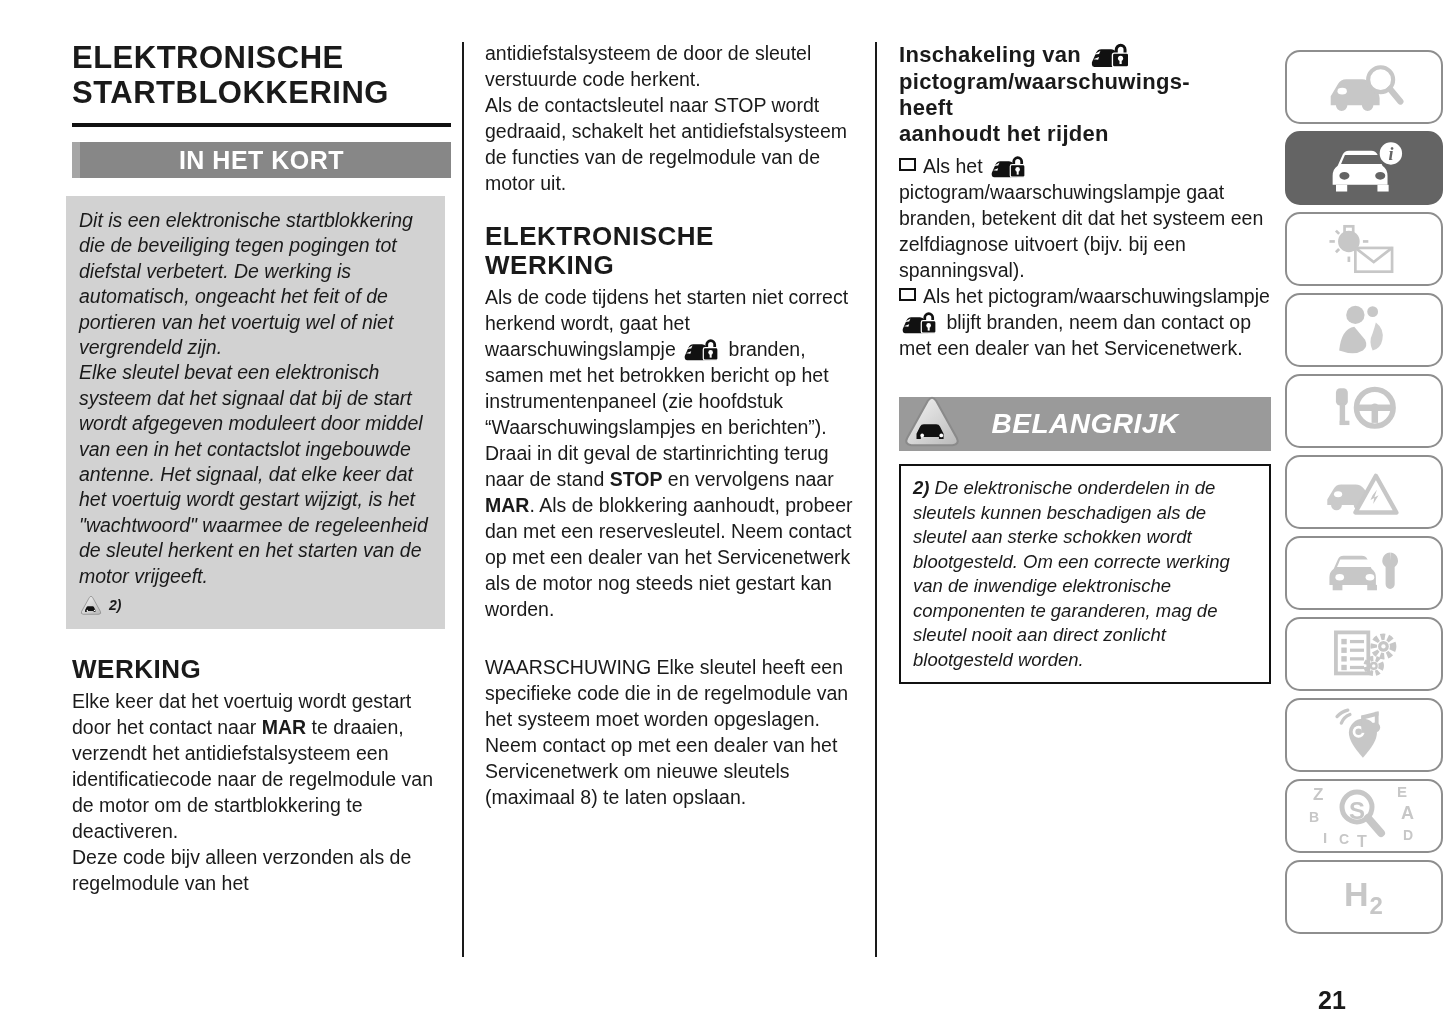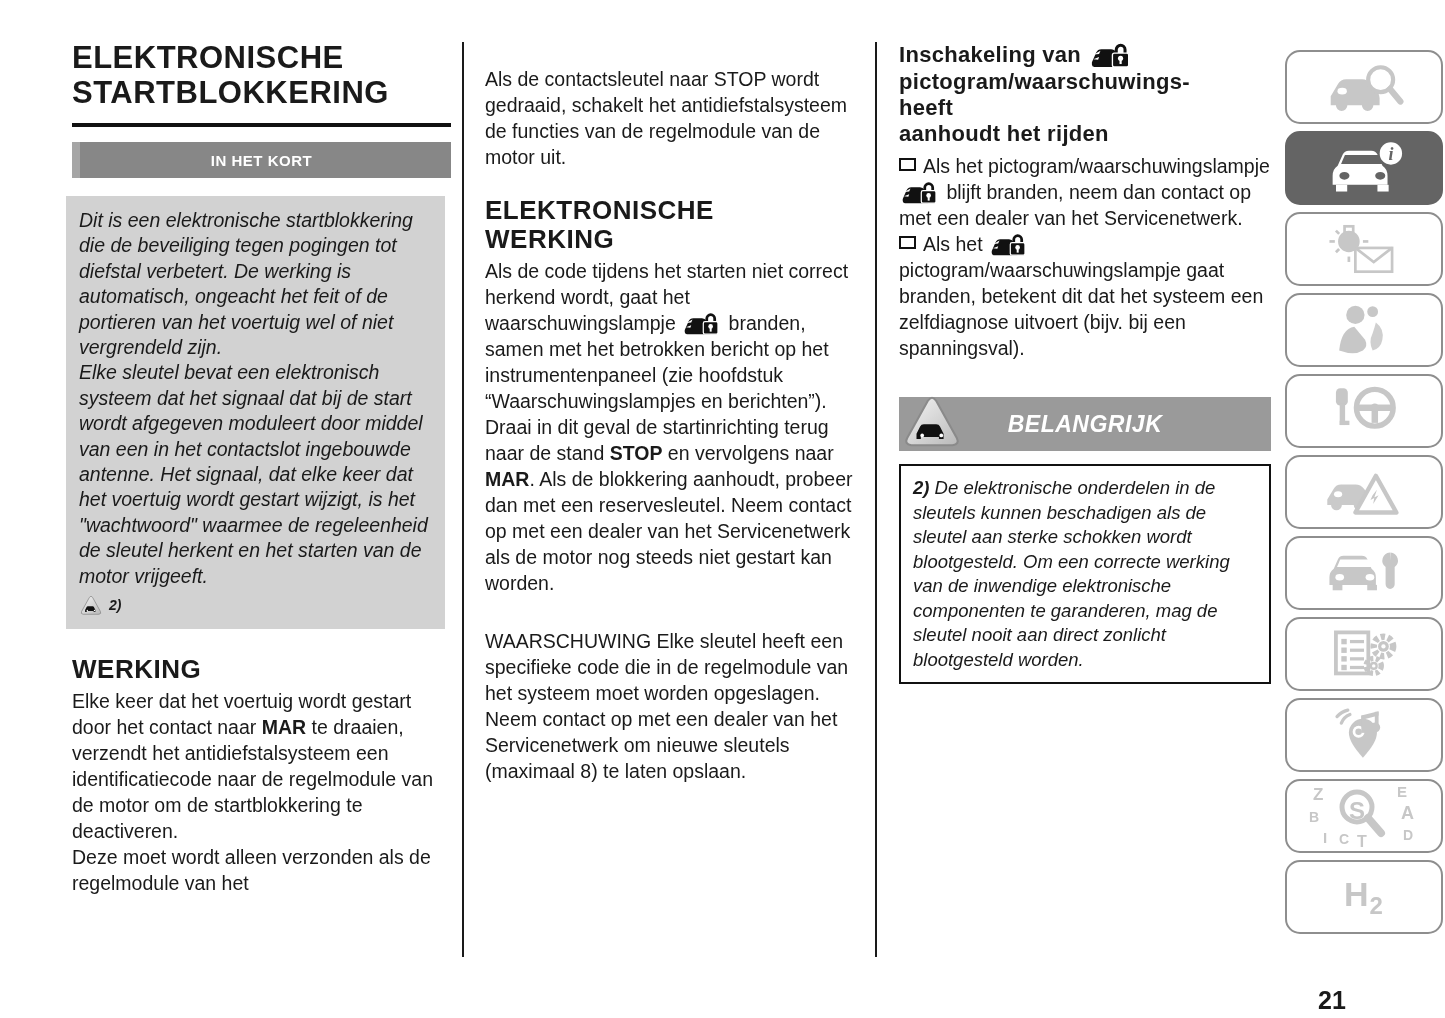--- a/index.html
+++ b/index.html
@@ -16,21 +16,21 @@
   .vrule{position:absolute;top:42px;height:915px;width:2px;background:#1a1a1a;}
   .vrule1{left:462px;}
   .vrule2{left:875px;}
 
   h1.pagetitle{
     margin:0;font-size:31px;line-height:35px;font-weight:bold;letter-spacing:.5px;
     border-bottom:4px solid #111;padding-bottom:13px;
   }
   .kortbar{
     margin-top:15px;height:36px;background:linear-gradient(to right,#a5a5a5 0,#a5a5a5 8px,#878787 8px);
-    color:#fff;font-weight:bold;font-size:15px;display:flex;align-items:center;justify-content:center;
+    color:#fff;font-weight:bold;font-size:25px;display:flex;align-items:center;justify-content:center;
     letter-spacing:.5px;
   }
   .introbox{
     margin-top:18px;margin-left:-6px;width:359px;background:#d2d2d2;
     padding:12px 7px 10px 13px;
     font-style:italic;font-size:19.5px;line-height:25.4px;
   }
   .introbox p{margin:0;}
   .noteline{display:flex;align-items:center;gap:6px;margin-top:4px;}
   .noteline .ref{font-style:italic;font-weight:bold;font-size:14px;}
@@ -46,21 +46,21 @@
     margin-right:7px;vertical-align:2px;
   }
   .carlock{width:38px;height:26px;vertical-align:-6px;margin:0 2px;}
   .carlock.hd{width:42px;height:29px;vertical-align:-7px;}
 
   .belangrijkbar{
     margin-top:36px;height:54px;background:#9a9a9a;position:relative;
     display:flex;align-items:center;justify-content:center;
   }
   .belangrijkbar .tri{position:absolute;left:2px;top:-3px;width:62px;height:59px;}
-  .belangrijkbar .lbl{color:#fff;font-weight:bold;font-style:italic;font-size:23px;letter-spacing:.5px;}
+  .belangrijkbar .lbl{color:#fff;font-weight:bold;font-style:italic;font-size:28px;letter-spacing:.5px;}
   .notebox{
     margin-top:13px;border:2.5px solid #111;background:#fff;
     padding:10px 12px;font-style:italic;font-size:18.5px;line-height:24.5px;
   }
   .notebox .ref{font-weight:bold;}
 
   
   .sidebar{position:absolute;left:1285px;top:50px;width:160px;}
   .tile{
     box-sizing:border-box;width:158px;height:74px;margin-bottom:7px;
@@ -121,30 +121,30 @@
       <svg width="24" height="22" viewBox="0 0 60 56">
           <use href="#sym-tricar"></use>
         </svg>
       <span class="ref">2)</span>
     </div>
   </div>
 
   <h2 class="sechead">WERKING</h2>
   <p class="body">
     <span>Elke keer dat het voertuig wordt gestart door het contact naar </span><b>MAR</b><span> te draaien, verzendt het antidiefstalsysteem een identificatiecode naar de regelmodule van de motor om de startblokkering te deactiveren.</span><br>
-    <span>Deze moet wordt alleen verzonden als de regelmodule van het</span>
+    <span>Deze code bijv alleen verzonden als de regelmodule van het</span>
   </p>
 </div>
 
 <div class="vrule vrule1"></div>
 <div class="vrule vrule2"></div>
 
 <div class="col col2">
   <p class="body">
-    <br>
+    <span>antidiefstalsysteem de door de sleutel verstuurde code herkent.</span><br>
     <span>Als de contactsleutel naar STOP wordt gedraaid, schakelt het antidiefstalsysteem de functies van de regelmodule van de motor uit.</span>
   </p>
 
   <h2 class="sechead">
     <span>ELEKTRONISCHE</span><br>
     <span>WERKING</span>
   </h2>
 
   <p class="body">
     <span>Als de code tijdens het starten niet correct herkend wordt, gaat het waarschuwingslampje </span><svg class="carlock" viewBox="0 0 44 30">
@@ -161,29 +161,29 @@
   <h2 class="c3head">
     <span>Inschakeling van </span><svg class="carlock hd" viewBox="0 0 44 30">
         <use href="#sym-carlock"></use>
       </svg><br>
     <span>pictogram/waarschuwings-</span><br>
     <span>heeft</span><br>
     <span>aanhoudt het rijden</span>
   </h2>
 
   <p class="body">
-    <span class="sqbullet"></span><span>Als het pictogram/waarschuwingslampje </span><svg class="carlock" viewBox="0 0 44 30">
-        <use href="#sym-carlock"></use>
-      </svg><span> blijft branden, neem dan contact op met een dealer van het Servicenetwerk.</span>
-  </p>
-  <p class="body">
     <span class="sqbullet"></span><span>Als het </span><svg class="carlock" viewBox="0 0 44 30">
         <use href="#sym-carlock"></use>
       </svg>
     <span>pictogram/waarschuwingslampje gaat branden, betekent dit dat het systeem een zelfdiagnose uitvoert (bijv. bij een spanningsval).</span>
+  </p>
+  <p class="body">
+    <span class="sqbullet"></span><span>Als het pictogram/waarschuwingslampje </span><svg class="carlock" viewBox="0 0 44 30">
+        <use href="#sym-carlock"></use>
+      </svg><span> blijft branden, neem dan contact op met een dealer van het Servicenetwerk.</span>
   </p>
 
   <div class="belangrijkbar">
     <svg class="tri" viewBox="0 0 60 56">
         <use href="#sym-tricar"></use>
       </svg>
     <span class="lbl">BELANGRIJK</span>
   </div>
 
   <div class="notebox">

